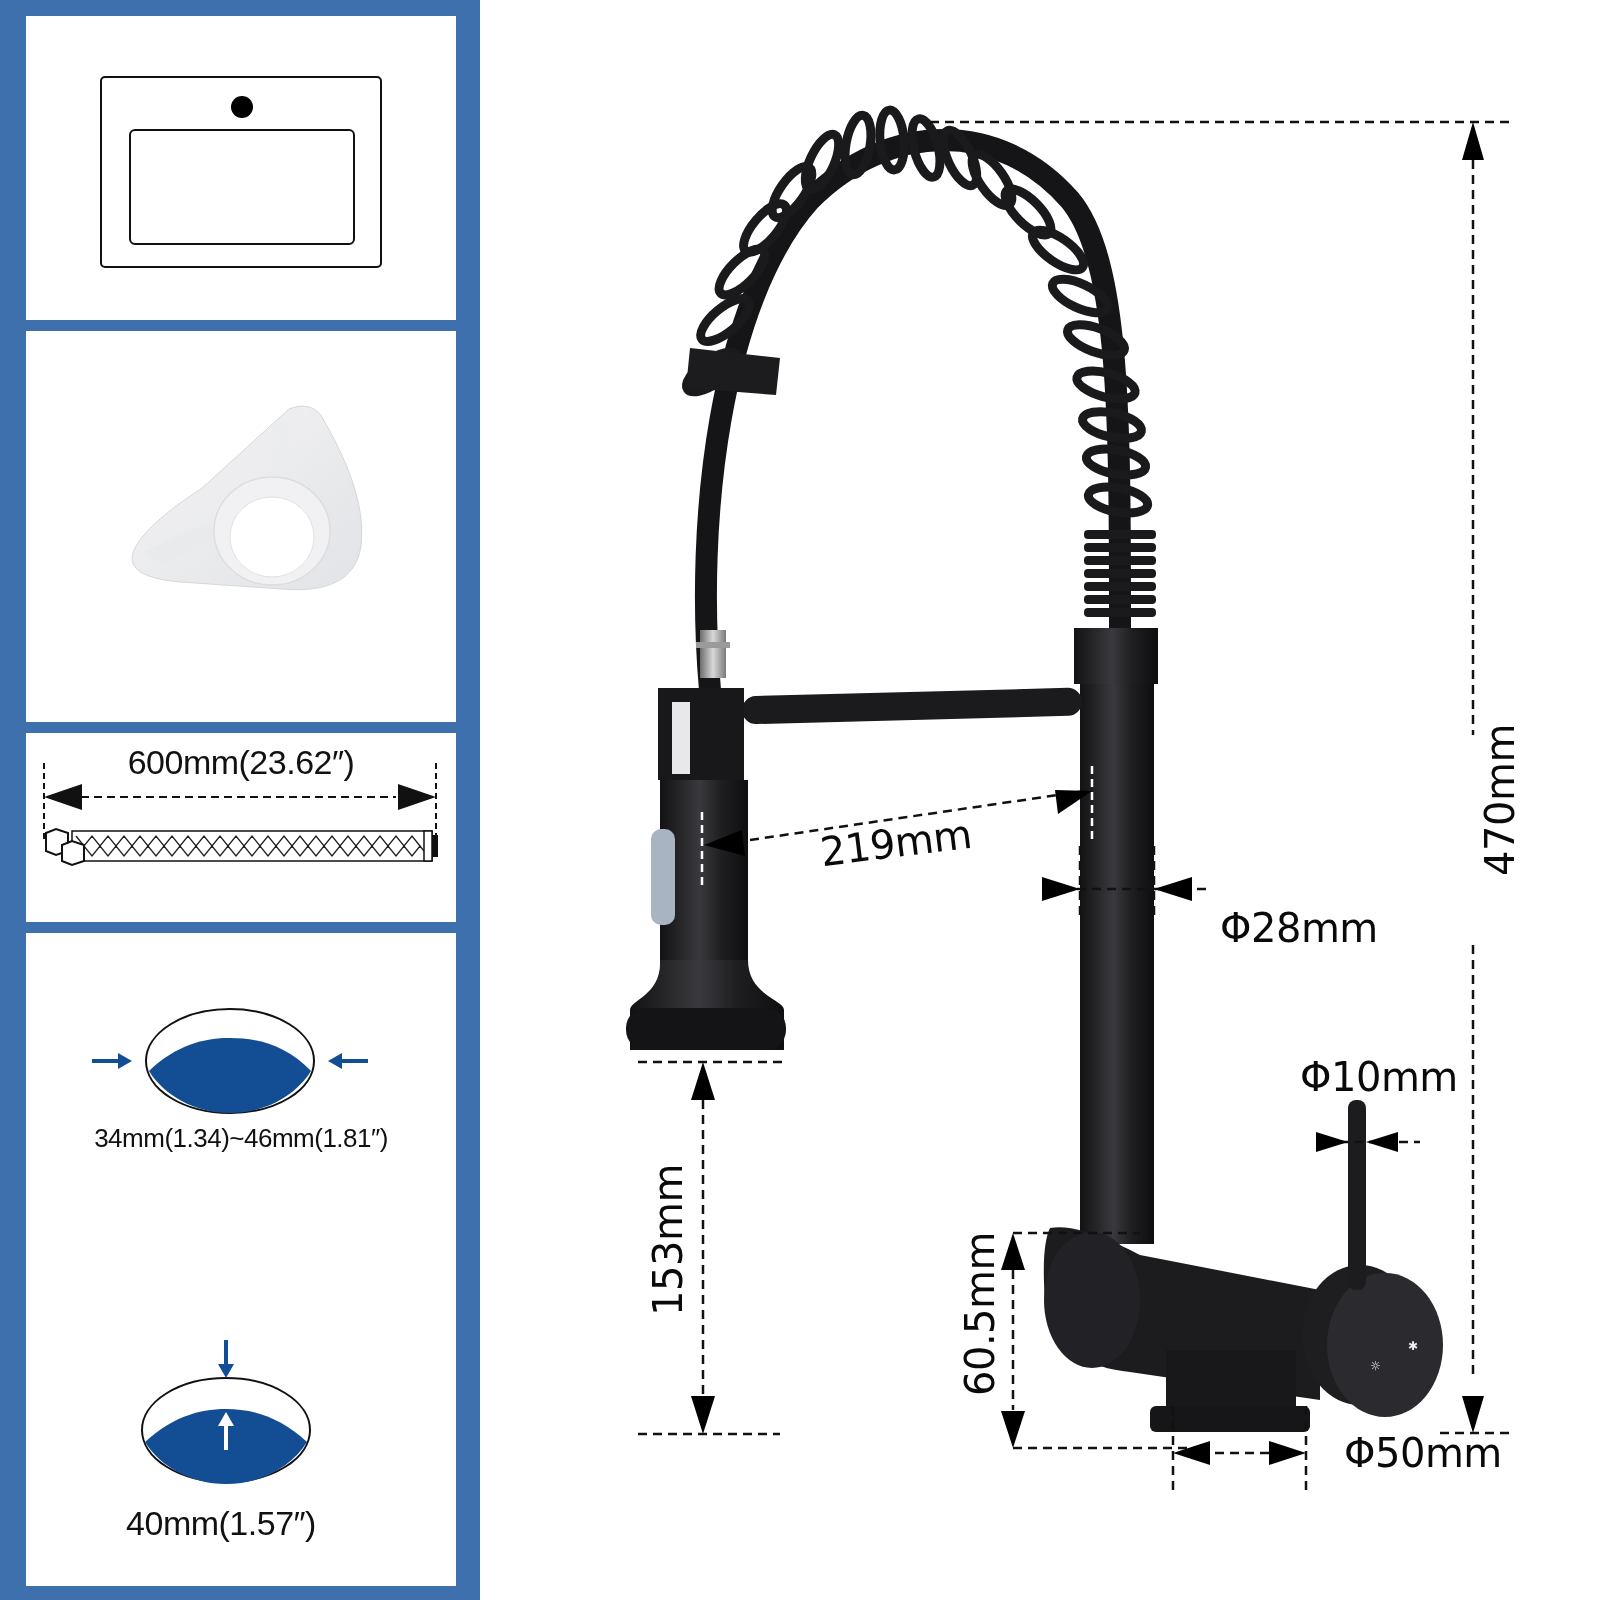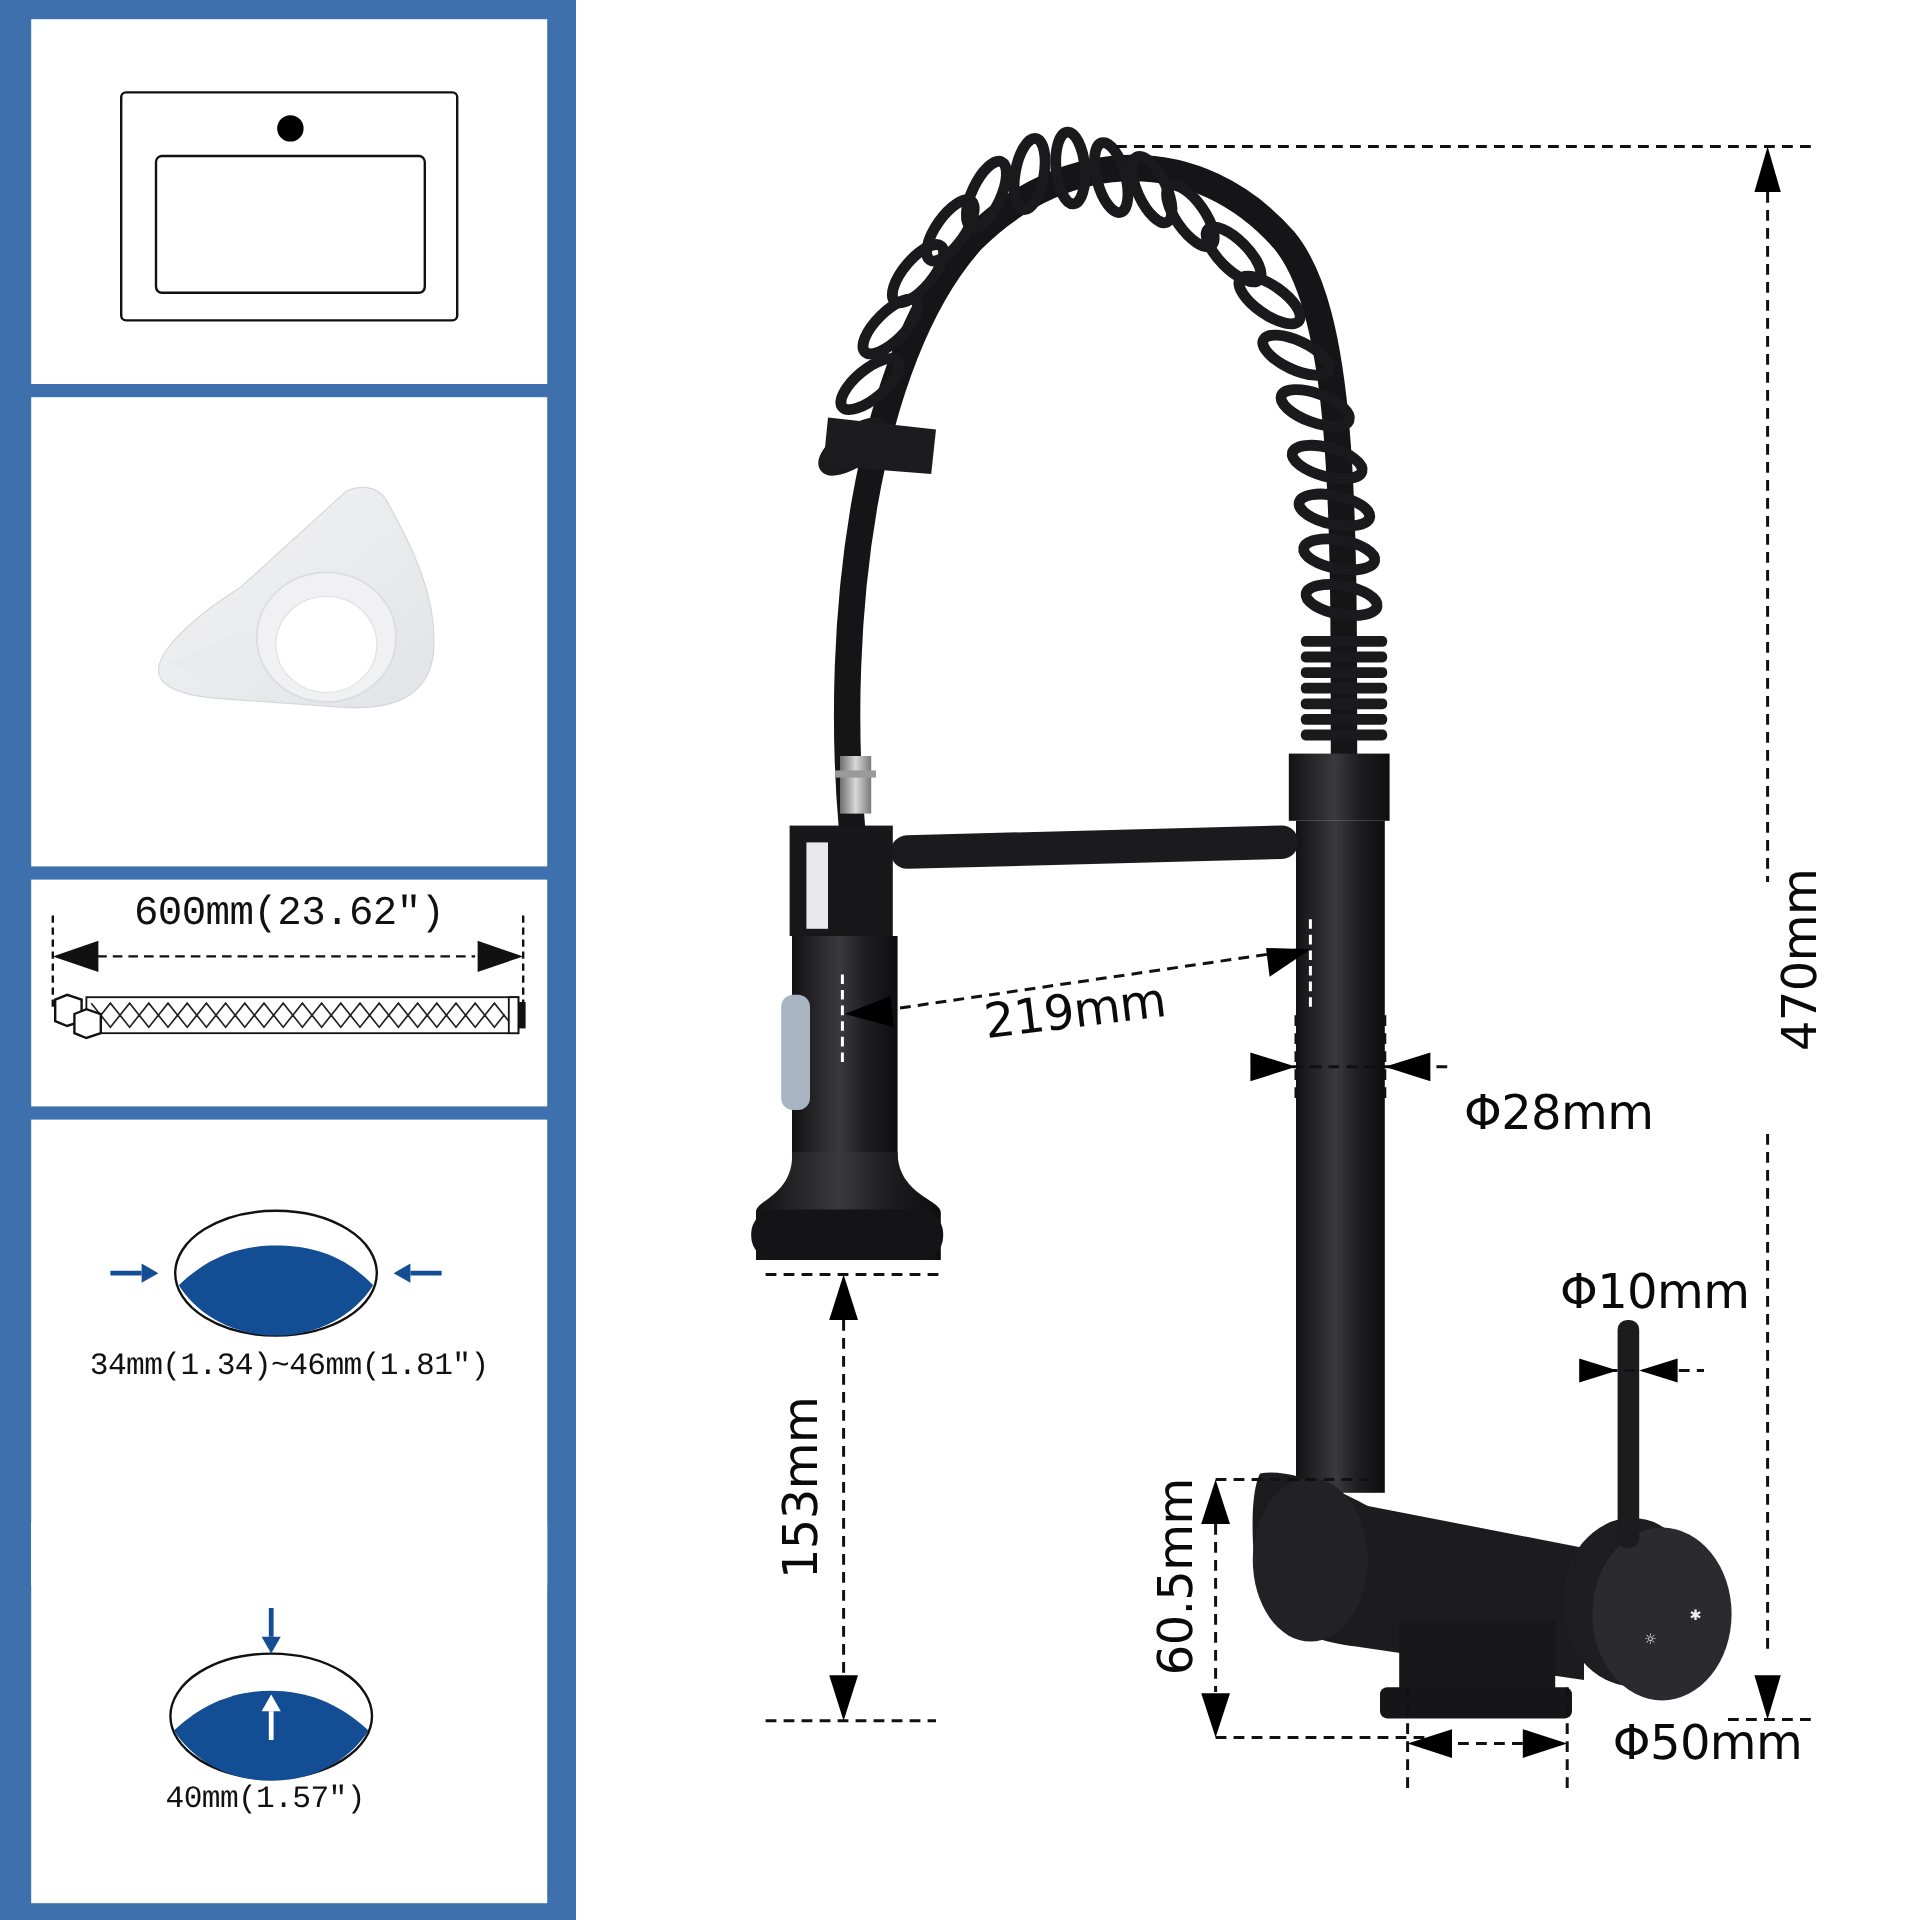--- a/index.html
+++ b/index.html
@@ -1,20 +1,20 @@
 <!DOCTYPE html>
 <html><head>
 <meta charset="utf-8">
 <style>
   html, body { margin: 0; padding: 0; background: #ffffff; }
   body { width: 1600px; height: 1600px; position: relative; overflow: hidden; font-family: "DejaVu Sans", sans-serif; }
   .sidebar { position: absolute; left: 0; top: 0; width: 480px; height: 1600px; background: #3e70ae; }
   .panel { position: absolute; left: 26px; width: 430px; background: #ffffff; }
   .panel svg { position: absolute; left: 0; top: 0; }
-  .panel-label { position: absolute; left: 0; width: 430px; text-align: center; color: #111; font-family: Liberation Mono, monospace; letter-spacing: -0.5px; }
+  .panel-label { position: absolute; left: 0; width: 430px; text-align: center; color: #111; font-family: Liberation Sans, sans-serif; letter-spacing: -0.5px; }
   .main { position: absolute; left: 480px; top: 0; width: 1120px; height: 1600px; }
   .main svg { position: absolute; left: 0; top: 0; }
   .dim { position: absolute; color: #0a0a0a; font-family: "DejaVu Sans", sans-serif; font-size: 38px; white-space: nowrap; letter-spacing: -0.5px; }
 </style>
 </head>
 <body>
 
 <div class="sidebar">
 
   <div class="panel" style="top:16px;height:304px;">
@@ -73,21 +73,21 @@
 
   <div class="panel" style="top:1268px;height:318px;">
     <svg width="430" height="318">
       <ellipse cx="200" cy="162" rx="84" ry="52" fill="#fff" stroke="#111" stroke-width="2"></ellipse>
       <path d="M119,174 C145,150 172,141 200,141 C228,141 255,150 281,174 C266,198 236,216 200,216 C164,216 134,198 119,174 Z" fill="#134d93"></path>
       <line x1="200" y1="72" x2="200" y2="96" stroke="#134d93" stroke-width="4"></line>
       <polygon points="200,110 192,96 208,96" fill="#134d93"></polygon>
       <line x1="200" y1="182" x2="200" y2="158" stroke="#fff" stroke-width="4"></line>
       <polygon points="200,144 192,158 208,158" fill="#fff"></polygon>
     </svg>
-    <div class="panel-label" style="top:216px;font-size:26px;left:-20px;">40mm(1.57″)</div>
+    <div class="panel-label" style="top:236px;font-size:34px;left:-20px;">40mm(1.57″)</div>
   </div>
 </div>
 
 <div class="main">
   <svg width="1120" height="1600">
     <defs>
       <linearGradient id="bodyG" x1="0" y1="0" x2="1" y2="0">
         <stop offset="0" stop-color="#121214"></stop>
         <stop offset="0.45" stop-color="#3a3a3e"></stop>
         <stop offset="0.7" stop-color="#1e1e21"></stop>

